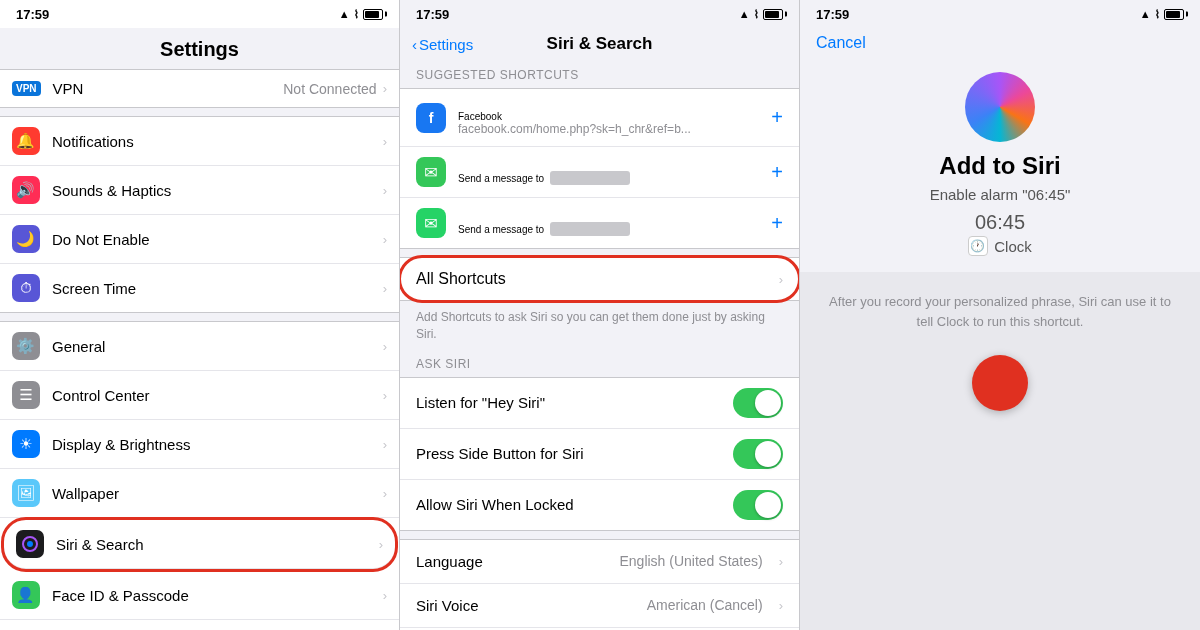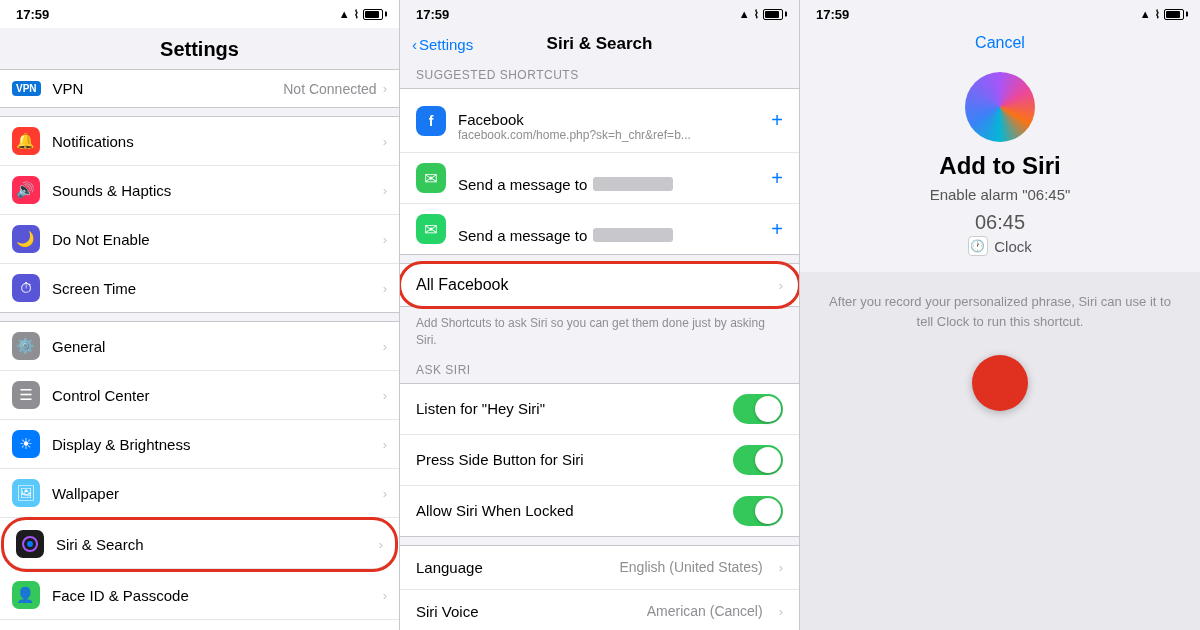--- a/index.html
+++ b/index.html
@@ -146,21 +146,21 @@
       padding: 10px 16px; border-bottom: 1px solid #e5e5ea;
       background: #fff; cursor: pointer; min-height: 44px;
     }
     .list-item:last-child { border-bottom: none; }
     .list-item-icon {
       width: 30px; height: 30px; border-radius: 8px;
       margin-right: 12px; flex-shrink: 0;
       display: flex; align-items: center; justify-content: center; font-size: 16px;
     }
     .list-item-content { flex: 1; }
-    .list-item-title { font-size: 15px; color: #000; margin-top: 12px; }
+    .list-item-title { font-size: 10px; color: #000; margin-top: 12px; }
     .list-item-subtitle { font-size: 12px; color: #8e8e93; }
     .plus-btn {
       color: #007aff; font-size: 20px; font-weight: 300; cursor: pointer;
     }
 
     
     .all-shortcuts-row {
       display: flex; align-items: center;
       padding: 12px 16px; background: #fff;
       border-top: 1px solid #c8c8cc;
@@ -207,21 +207,21 @@
       border-bottom: 1px solid #e5e5ea; min-height: 44px;
     }
     .select-label { flex: 1; font-size: 15px; }
     .select-value { font-size: 14px; color: #8e8e93; margin-right: 16px; }
 
     
     .panel3 { background: #f2f2f7; }
     .panel3 .status-bar { background: #f2f2f7; }
 
     .cancel-bar {
-      display: flex; justify-content: center;
+      display: flex; justify-content: flex-start;
       padding: 6px 16px 10px; background: #f2f2f7;
     }
     .cancel-btn { color: #007aff; font-size: 16px; cursor: pointer; }
 
     .add-siri-top {
       display: flex; flex-direction: column; align-items: center;
       padding: 10px 20px 16px; background: #f2f2f7;
     }
     .siri-orb {
       width: 70px; height: 70px; border-radius: 50%;
@@ -426,21 +426,21 @@
             <span>Send a message to</span>
             <span style="background:#c8c8cc;border-radius:3px;width:80px;height:14px;display:inline-block;"></span>
           </div>
         </div>
         <span class="plus-btn">+</span>
       </div>
     </div>
 
     <div style="position:relative;margin-bottom:2px;">
       <div class="all-shortcuts-row">
-        <span class="all-shortcuts-label">All Facebook</span>
+        <span class="all-shortcuts-label">All Shortcuts</span>
         <span class="chevron">›</span>
       </div>
       <div class="all-shortcuts-oval"></div>
     </div>
 
     <div class="shortcuts-description">Add Shortcuts to ask Siri so you can get them done just by asking Siri.</div>
 
     <div class="section-header-label ask-siri-section">ASK SIRI</div>
 
     <div class="list-section">

